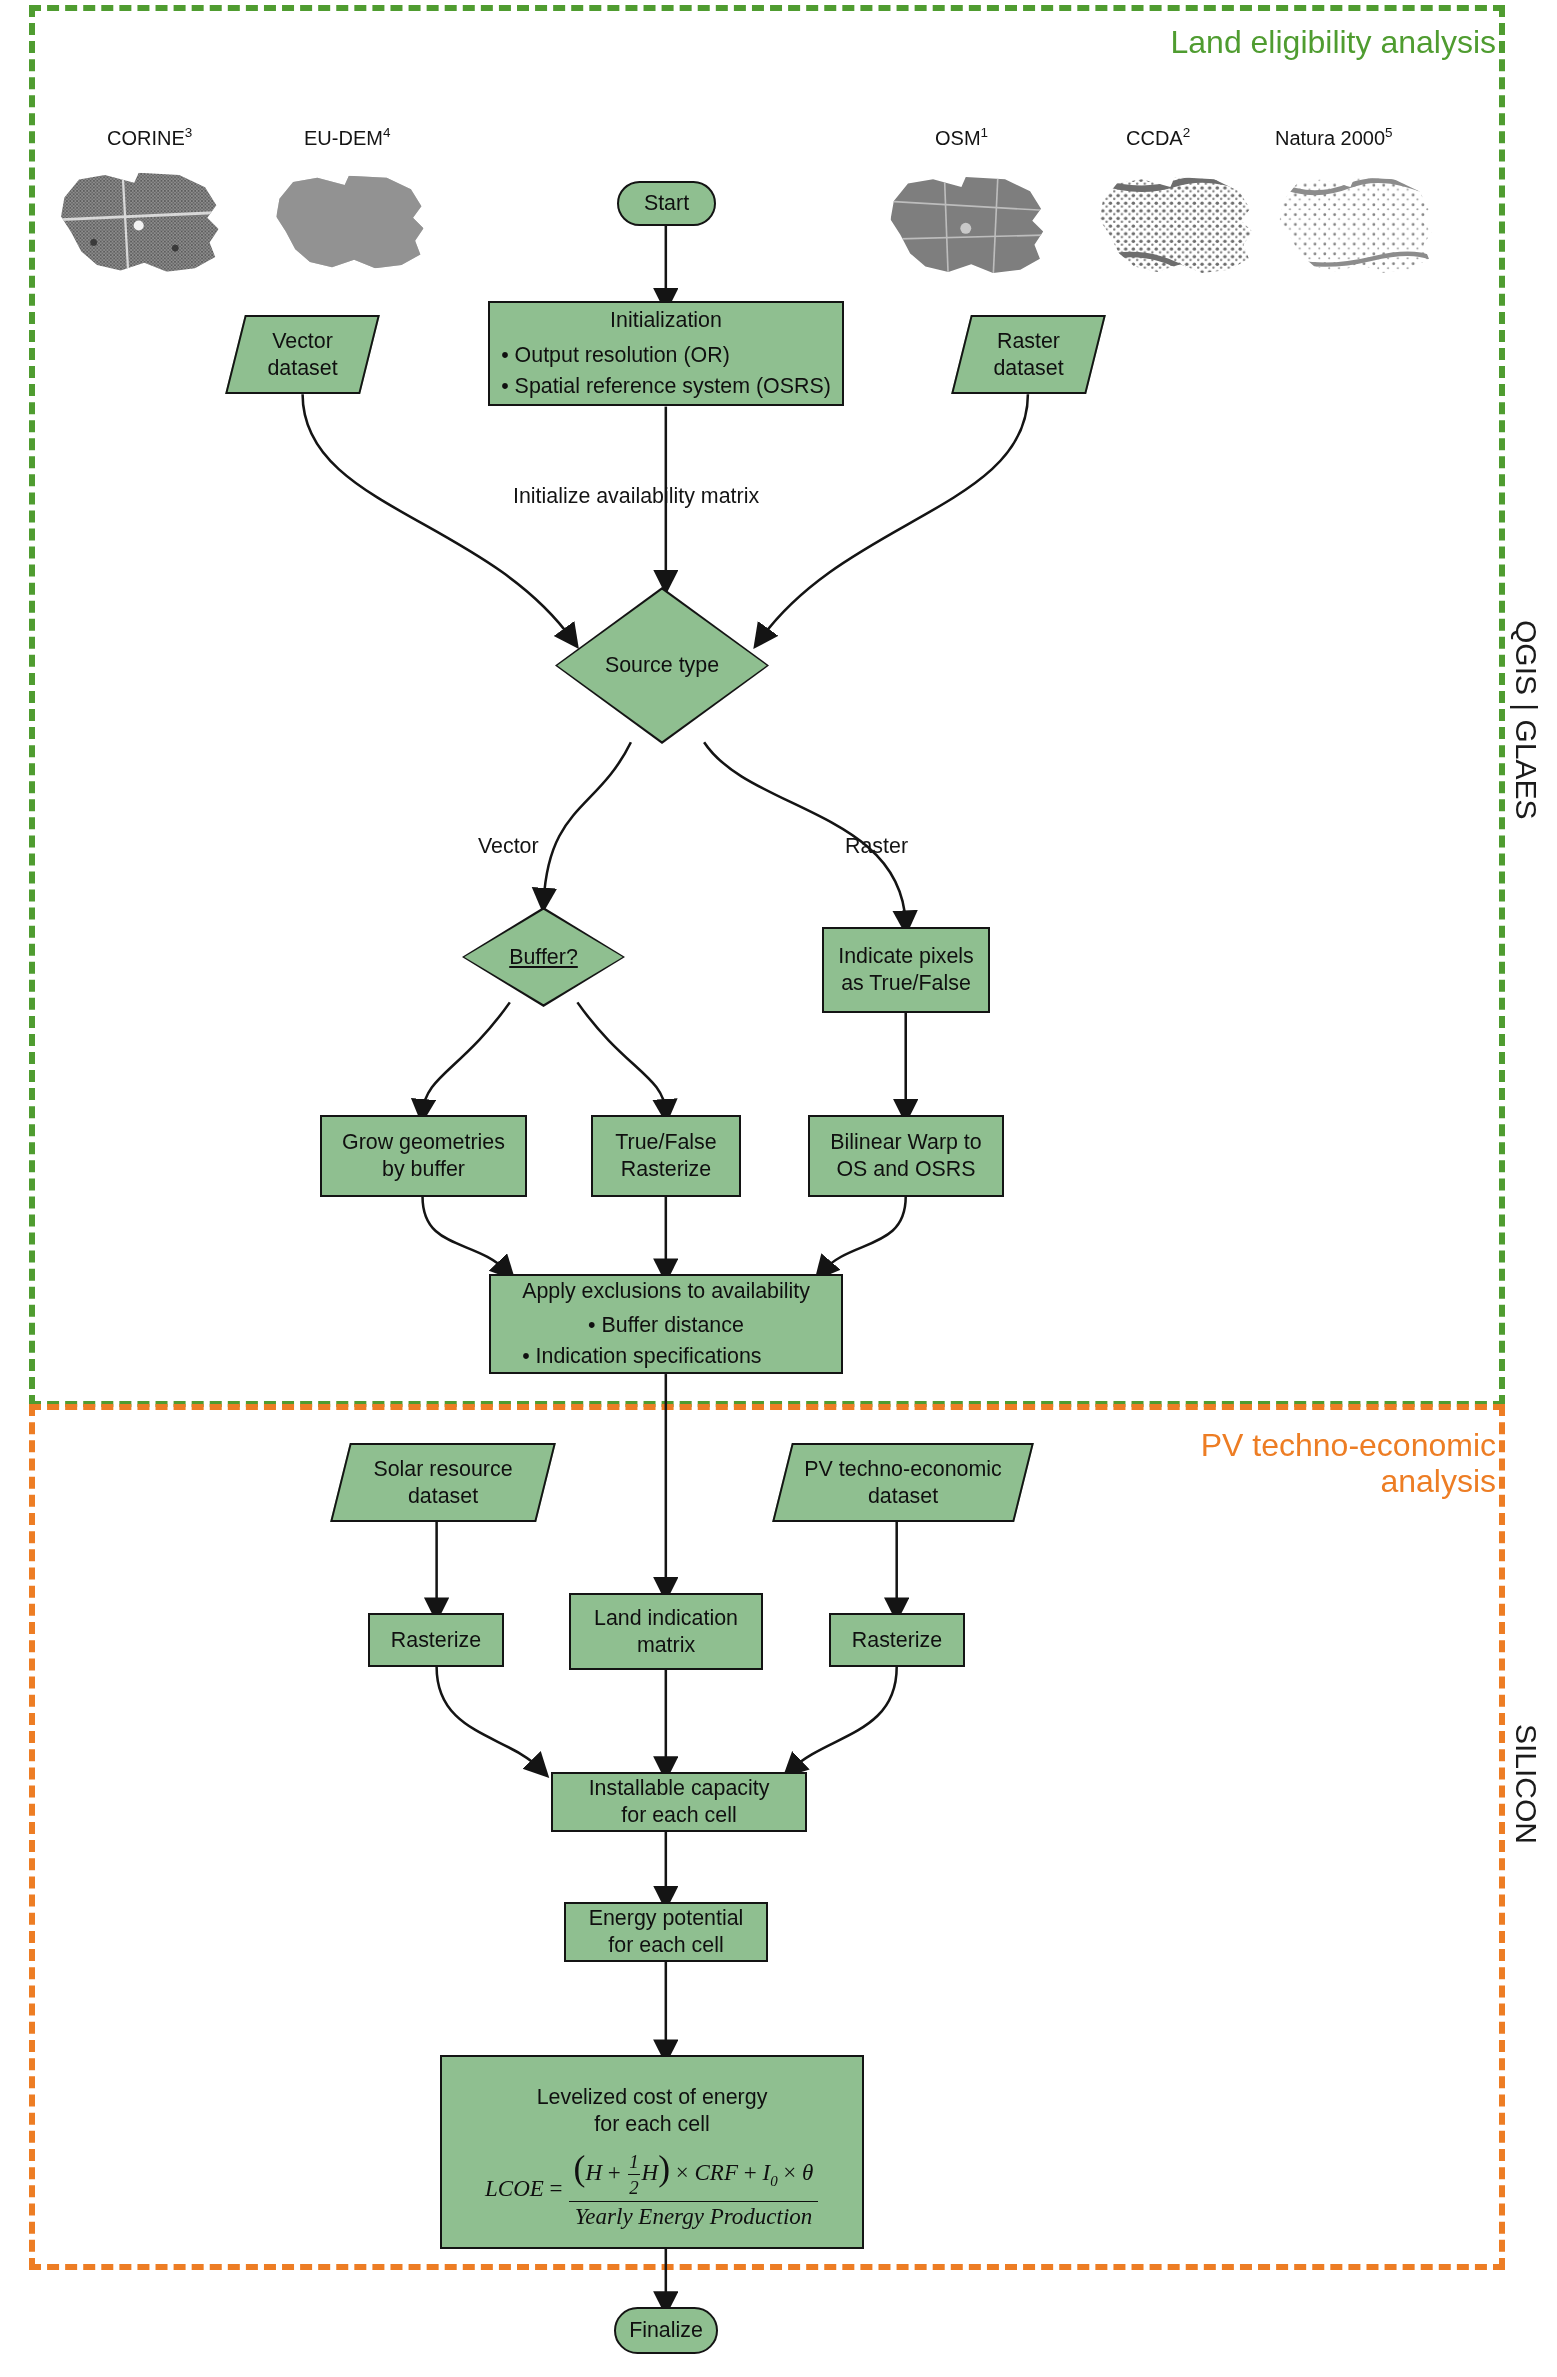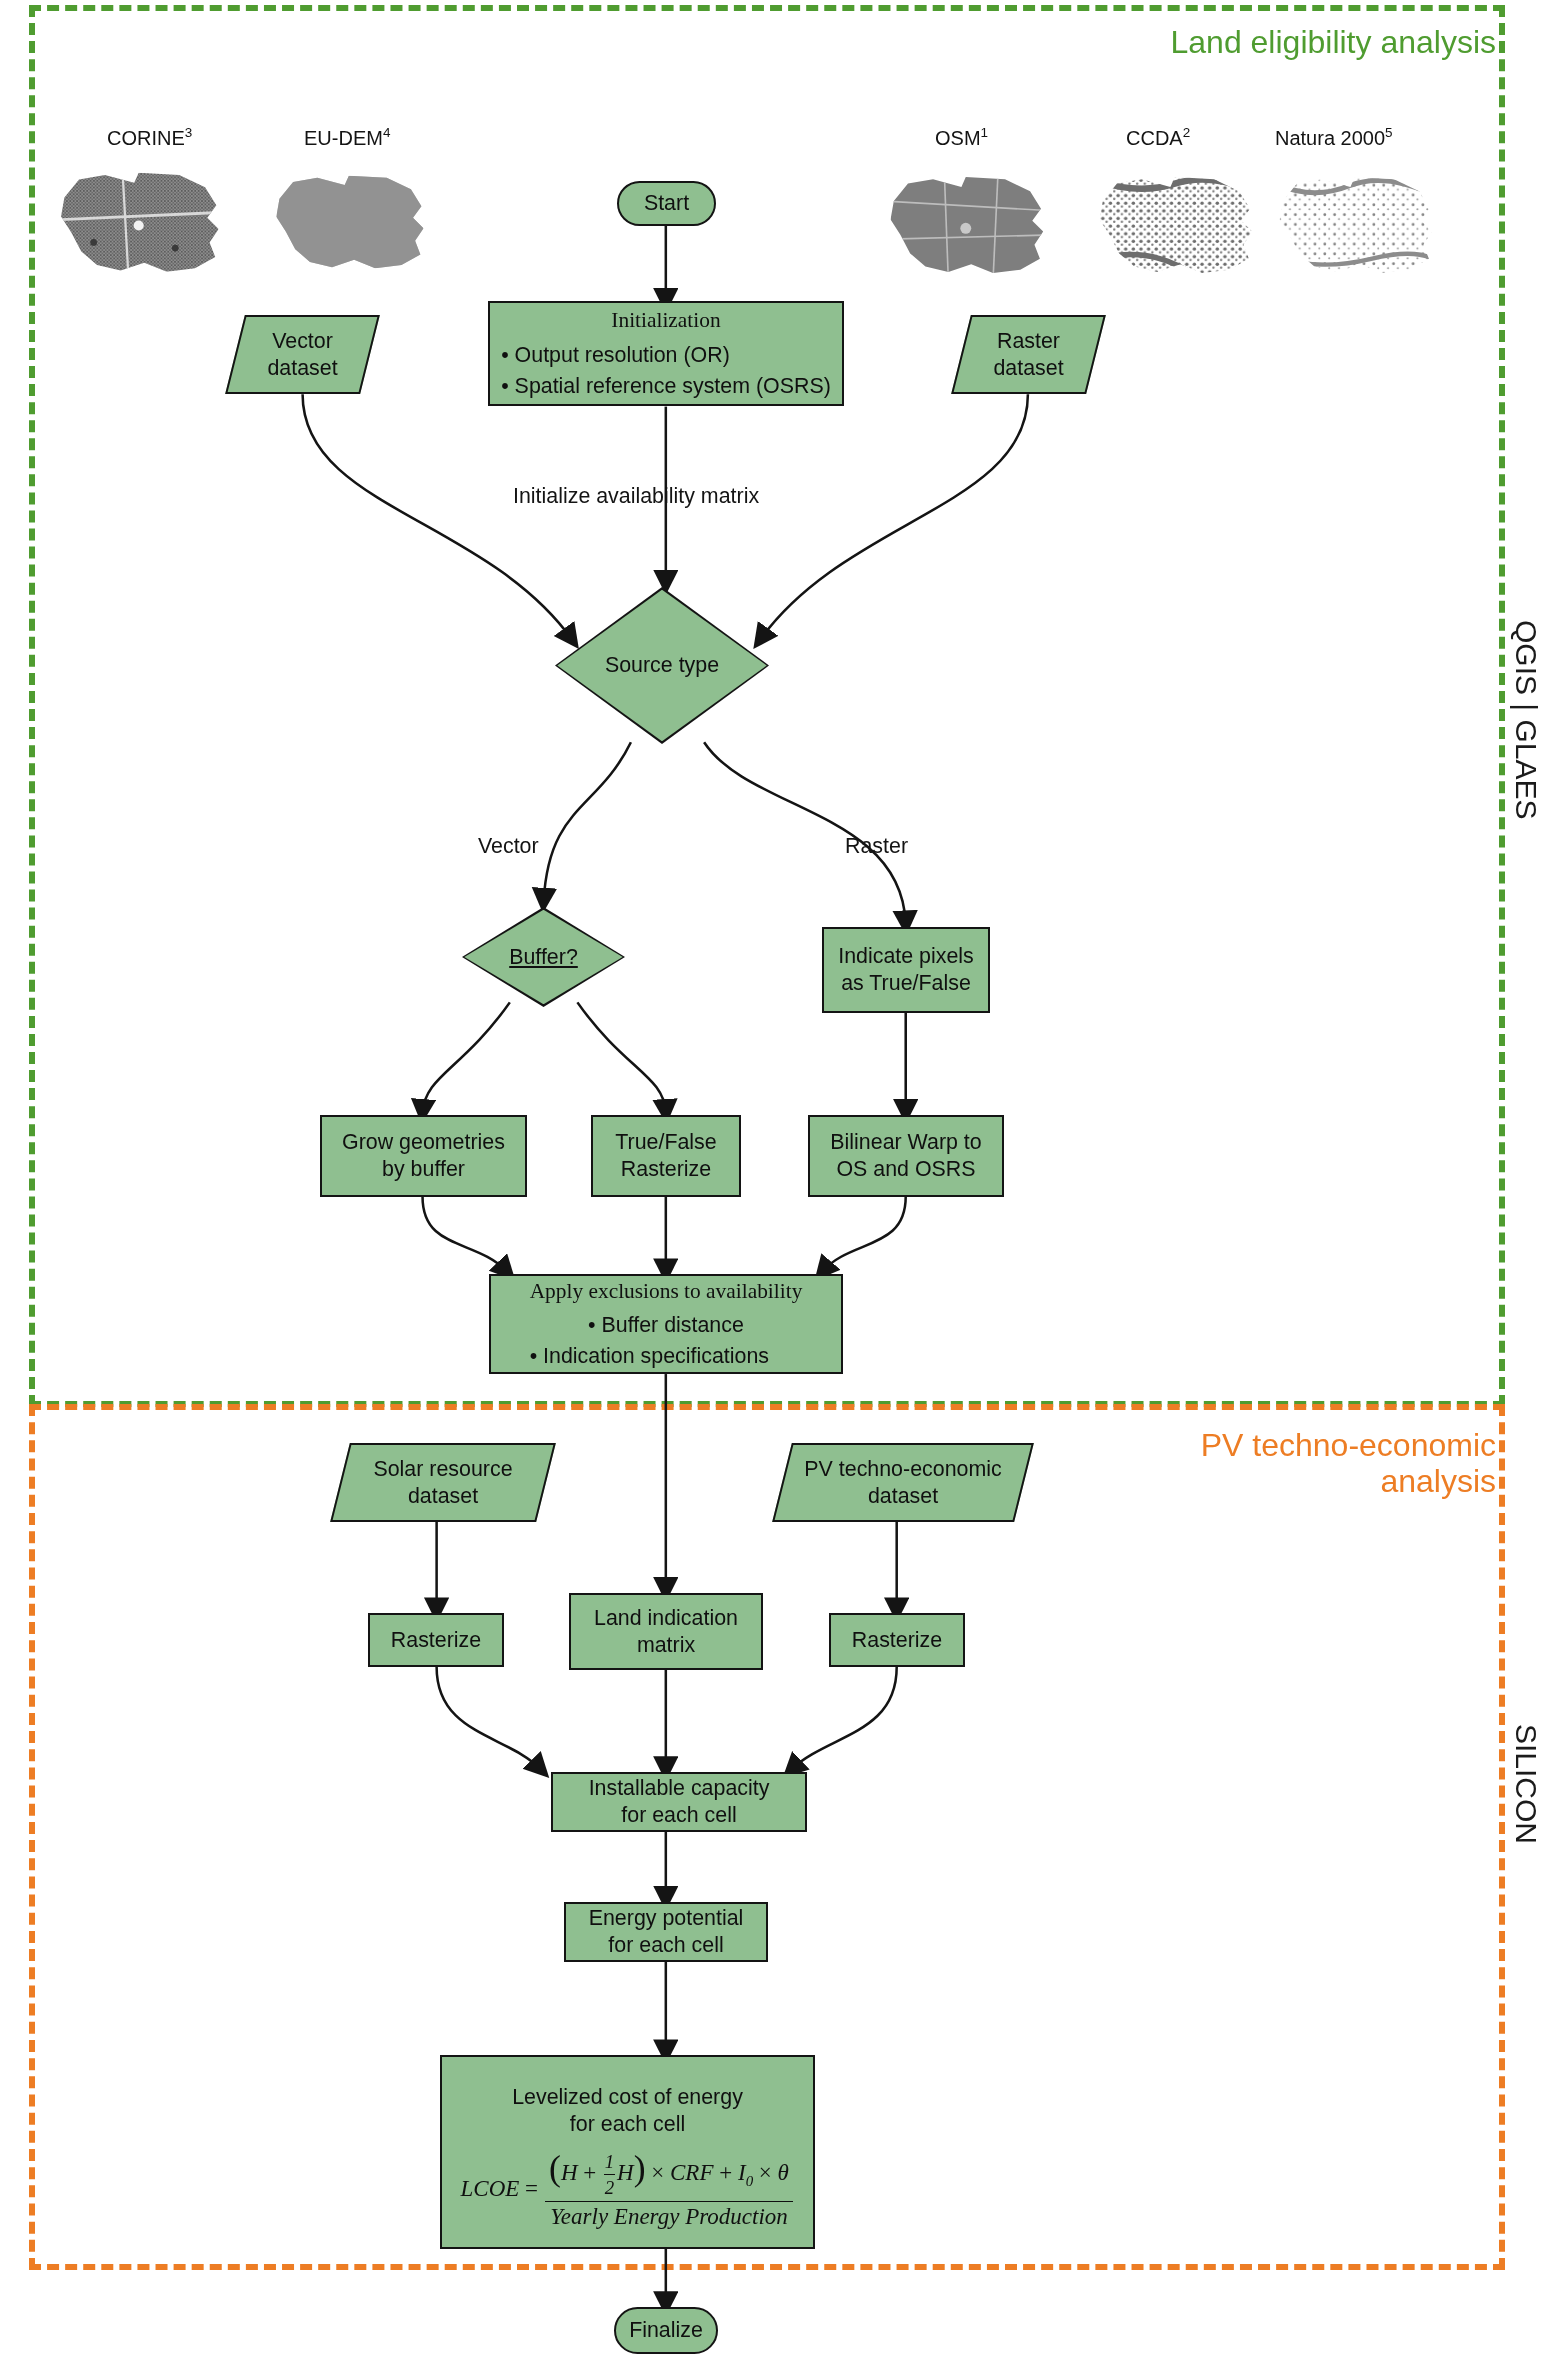--- a/index.html
+++ b/index.html
@@ -81,21 +81,21 @@
   .node.diamond .diaFill {
     position:absolute; left:2.3px; top:2.8px; right:2.3px; bottom:2.8px;
     background:#8FBF90;
     clip-path: polygon(50% 0, 100% 50%, 50% 100%, 0 50%);
     z-index:1;
   }
   .node.diamond .txt { position:relative; z-index:3; }
 
   
   .bullets { text-align:left; font-size:21.4px; line-height:1.45; }
-  .bullets .hdr { text-align:center; display:block; margin-bottom:3.4px;font-family:Liberation Serif, serif; }
+  .bullets .hdr { text-align:center; display:block; margin-bottom:3.4px; }
   .bullets .b { display:block; white-space:nowrap; }
 
   
   #edges { position:absolute; left:0; top:0; width:1558px; height:2377px; z-index:3; }
 
   .edge-label {
     position:absolute;
     font-size:21.4px;
     color:#141414;
     white-space:nowrap;
@@ -390,21 +390,21 @@
   <div class="node" style="left:551px; top:1772px; width:256px; height:60px;align-items:center;">
     <span class="txt">Installable capacity
 for each cell</span>
   </div>
 
   <div class="node" style="left:564px; top:1902px; width:204px; height:60px;">
     <span class="txt">Energy potential
 for each cell</span>
   </div>
 
-  <div class="node" style="left:440px; top:2055px; width:375px; height:194px; flex-direction:column;">
+  <div class="node" style="left:440px; top:2055px; width:424px; height:194px; flex-direction:column;">
     <span class="txt" style="margin-top:12.4px;">Levelized cost of energy
 for each cell</span>
 
     <div class="formula">
       <span>LCOE</span>
       <span class="nonital">=</span>
       <span class="frac">
         <span class="num"><span class="paren">(</span><span>H</span> <span class="nonital">+</span> <span class="smallfrac">
               <span class="n">1</span>
               <span class="d">2</span>

